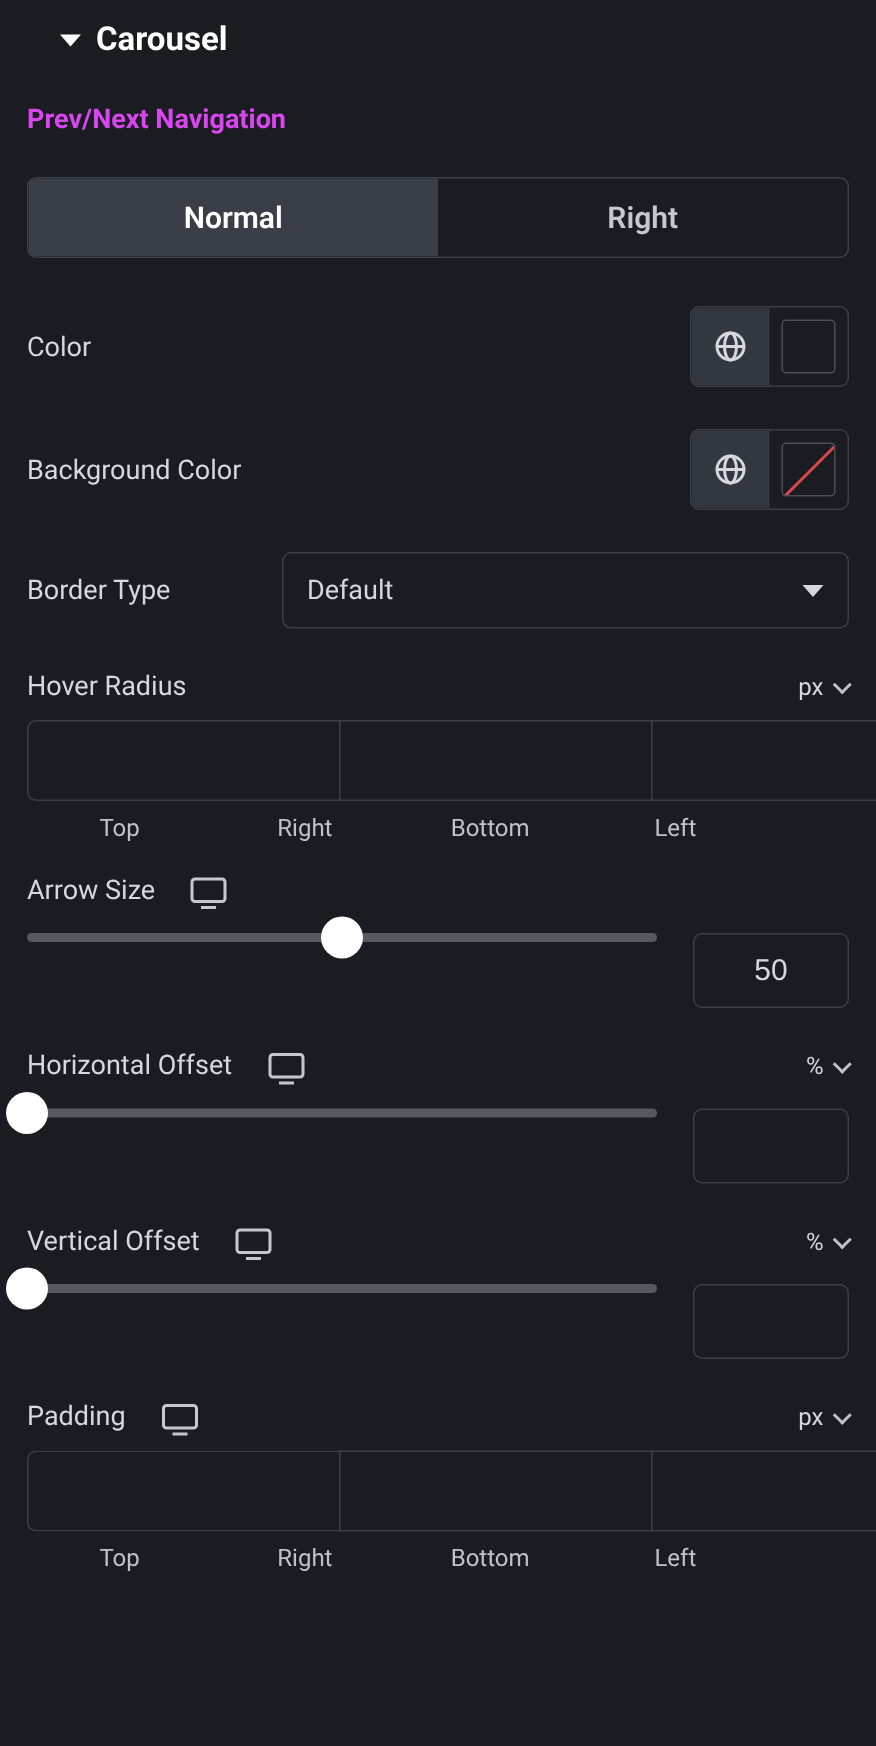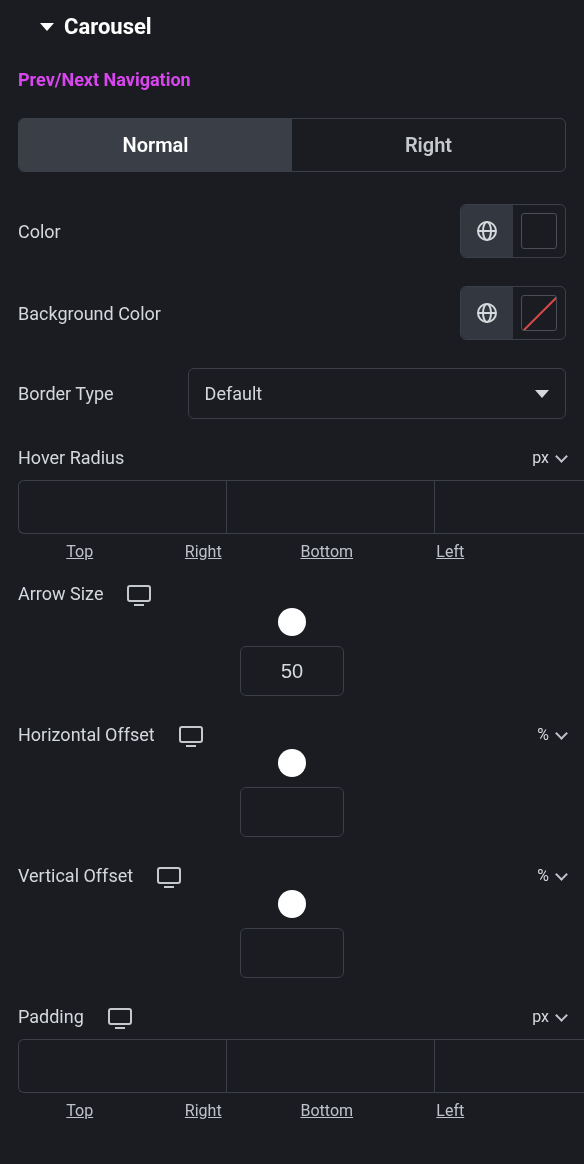--- a/index.html
+++ b/index.html
@@ -151,21 +151,20 @@
   .dim-input:first-child { border-radius: 6px 0 0 6px; }
   .dim-labels {
     display: flex;
     margin-bottom: 22px;
   }
   .dim-labels span {
     flex: 1;
     text-align: center;
     font-size: 16px;
     color: #bfc3c9;
-    text-decoration: underline;
   }
   .dim-labels .spacer { width: 54px; flex: none; }
   .row-label-icon {
     display: flex;
     align-items: center;
     gap: 24px;
   }
   .device-icon {
     width: 24px; height: 17px;
     border: 2px solid #c5c8cc;
@@ -175,24 +174,22 @@
   .device-icon::after {
     content: "";
     position: absolute;
     bottom: -6px; left: 50%;
     transform: translateX(-50%);
     width: 10px; height: 2px;
     background: #c5c8cc;
   }
   .slider-row {
     display: flex;
-    align-items: center;
     gap: 24px;
     margin-bottom: 28px;
-    flex-direction: column;
   }
   .slider-track {
     flex: 1;
     height: 6px;
     background: #55595f;
     border-radius: 4px;
     position: relative;
     cursor: pointer;
   }
   .slider-thumb {

